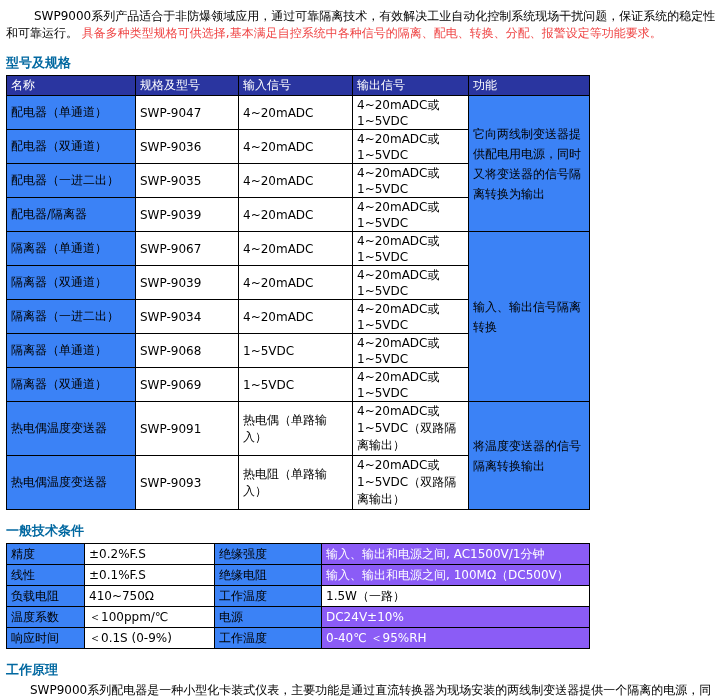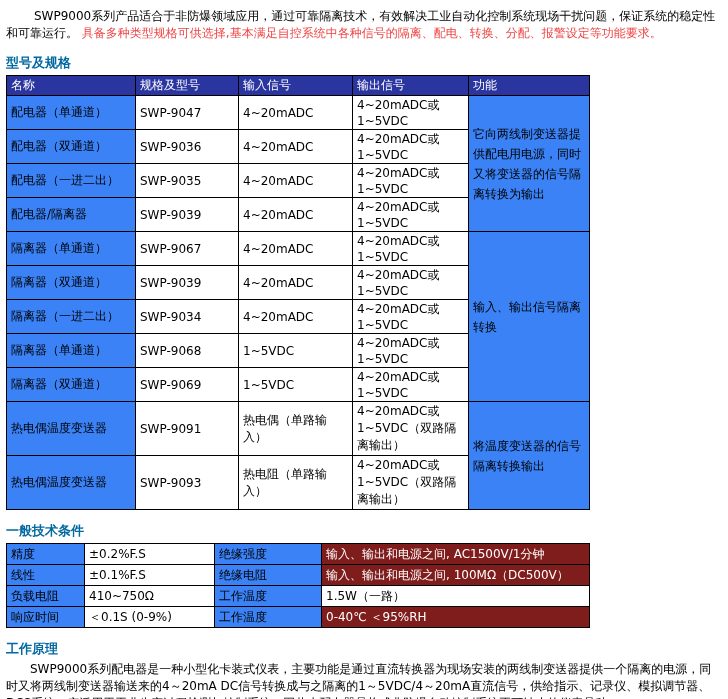--- a/index.html
+++ b/index.html
@@ -28,21 +28,21 @@
     background:#2a35a0; color:#ffffff; text-align:left;
     font-weight:normal; height:19px;
   }
   .models td { height:20px; background:#ffffff; vertical-align:middle; }
   .models tr.tall td { height:42px; }
   td.yellow { background:#3b82f6; }
   .models td.fn { vertical-align:middle; line-height:20px; }
 
   .tech { width:583px; margin-top:1px; }
   .tech td { height:21px; vertical-align:middle; }
-  .tech td.navy { background:#7f1d1d; color:#ffffff; }
+  .tech td.navy { background:#8b5cf6; color:#ffffff; }
 
   .principle p { margin:0; line-height:17px; text-indent:24px; }
 </style>
 </head>
 <body>
 
 <div class="page">
 
   <p class="intro"><span>SWP9000系列产品适合于非防爆领域应用，通过可靠隔离技术，有效解决工业自动化控制系统现场干扰问题，保证系统的稳定性和可靠运行。</span><span class="blue"> 具备多种类型规格可供选择,基本满足自控系统中各种信号的隔离、配电、转换、分配、报警设定等功能要求。</span></p>
 
@@ -158,20 +158,26 @@
         <td class="yellow">绝缘电阻</td>
         <td class="navy">输入、输出和电源之间, 100MΩ（DC500V）</td>
       </tr>
       <tr>
         <td class="yellow">负载电阻</td>
         <td>410~750Ω</td>
         <td class="yellow">工作温度</td>
         <td>1.5W（一路）</td>
       </tr>
       <tr>
+        <td class="yellow">温度系数</td>
+        <td>＜100ppm/℃</td>
+        <td class="yellow">电源</td>
+        <td class="navy">DC24V±10%</td>
+      </tr>
+      <tr>
         <td class="yellow">响应时间</td>
         <td>＜0.1S (0-9%)</td>
         <td class="yellow">工作温度</td>
         <td class="navy">0-40℃ ＜95%RH</td>
       </tr>
     </tbody>
   </table>
 
   <div class="sec-title">工作原理</div>
   <div class="principle">

